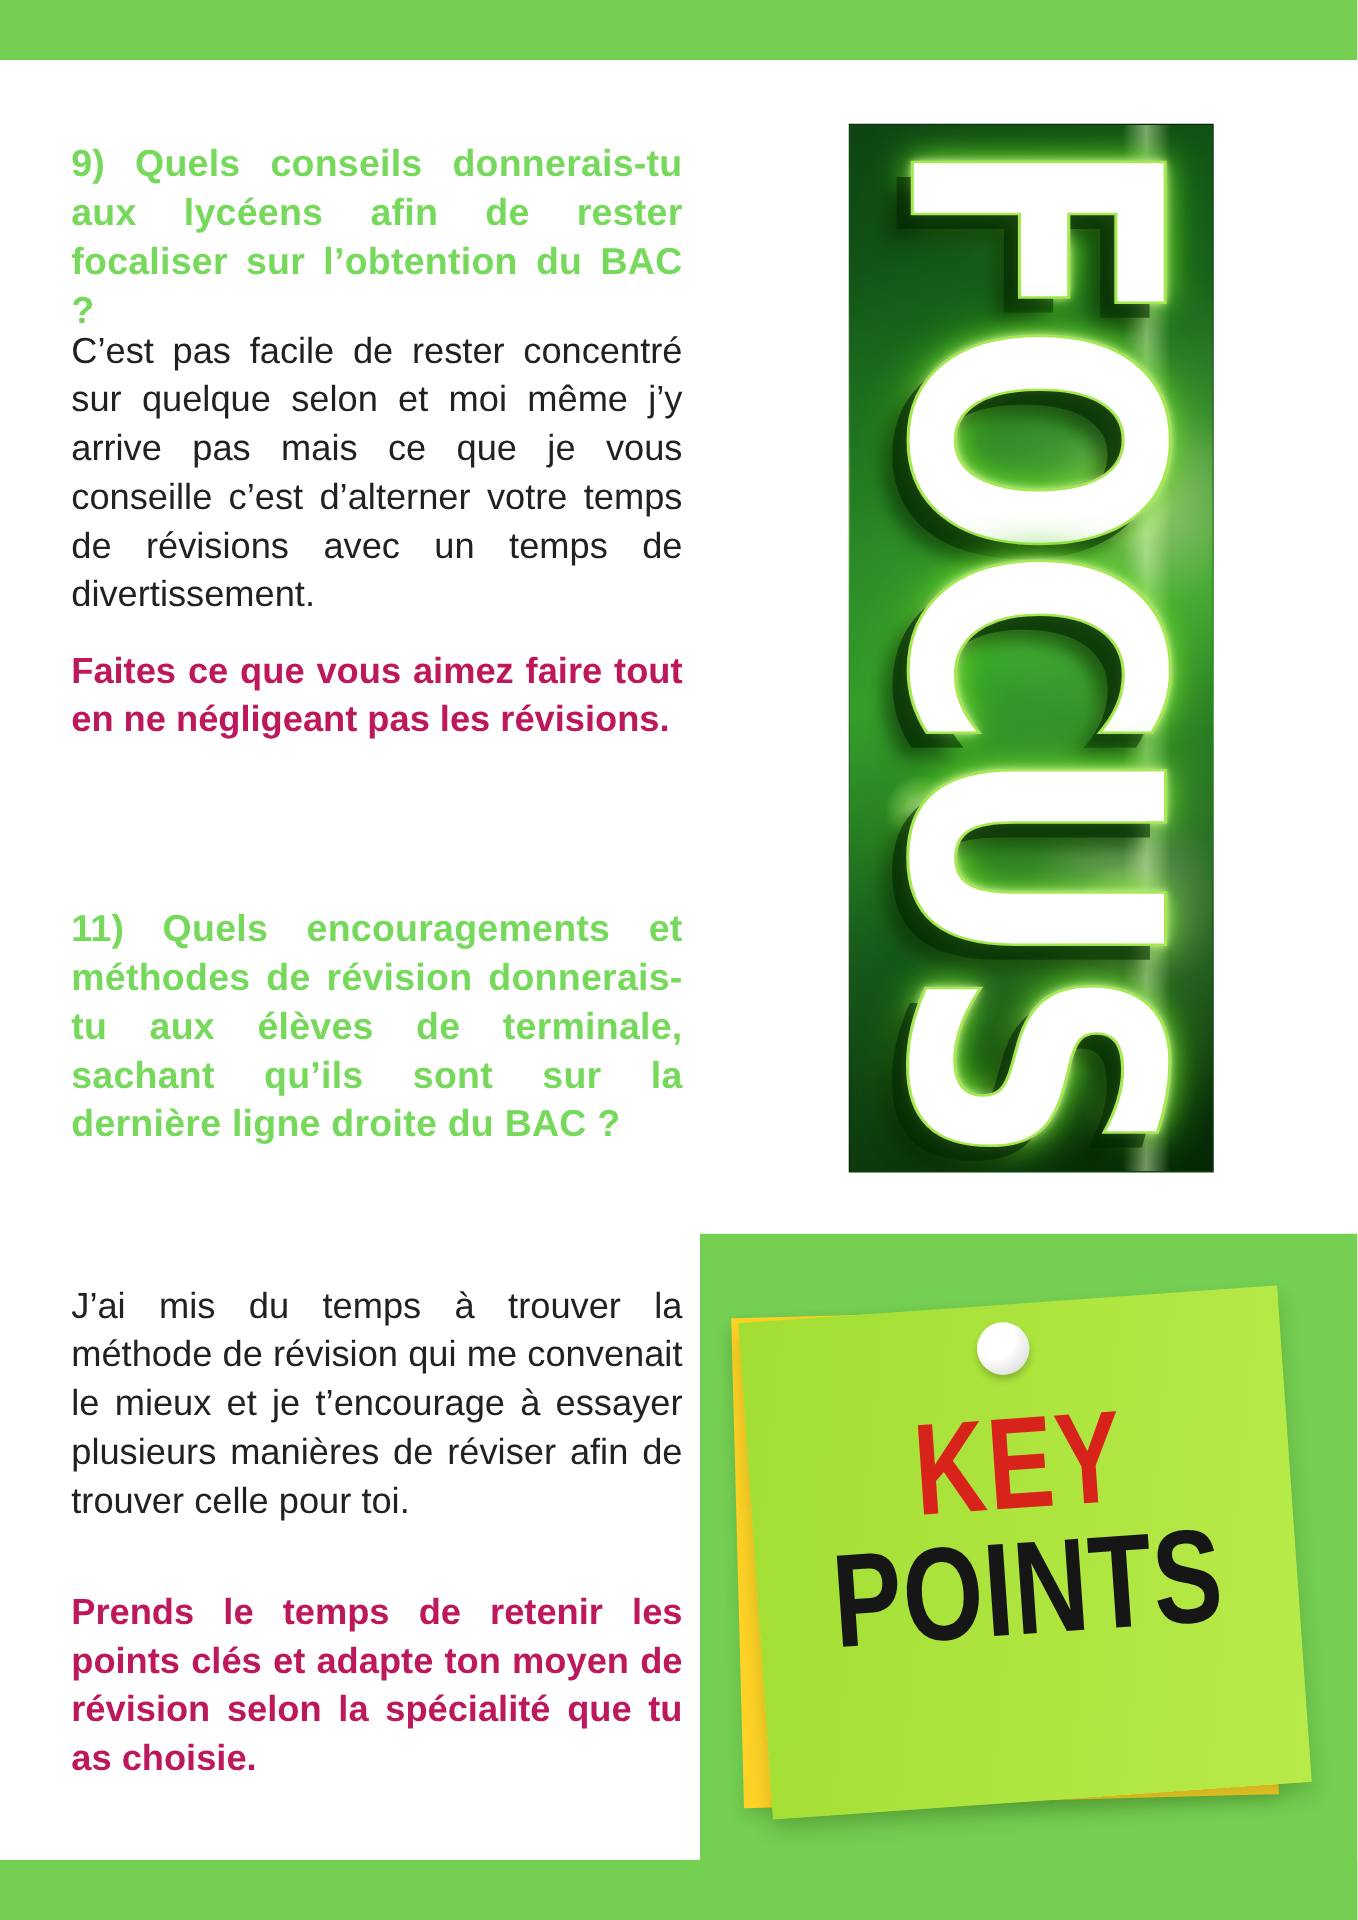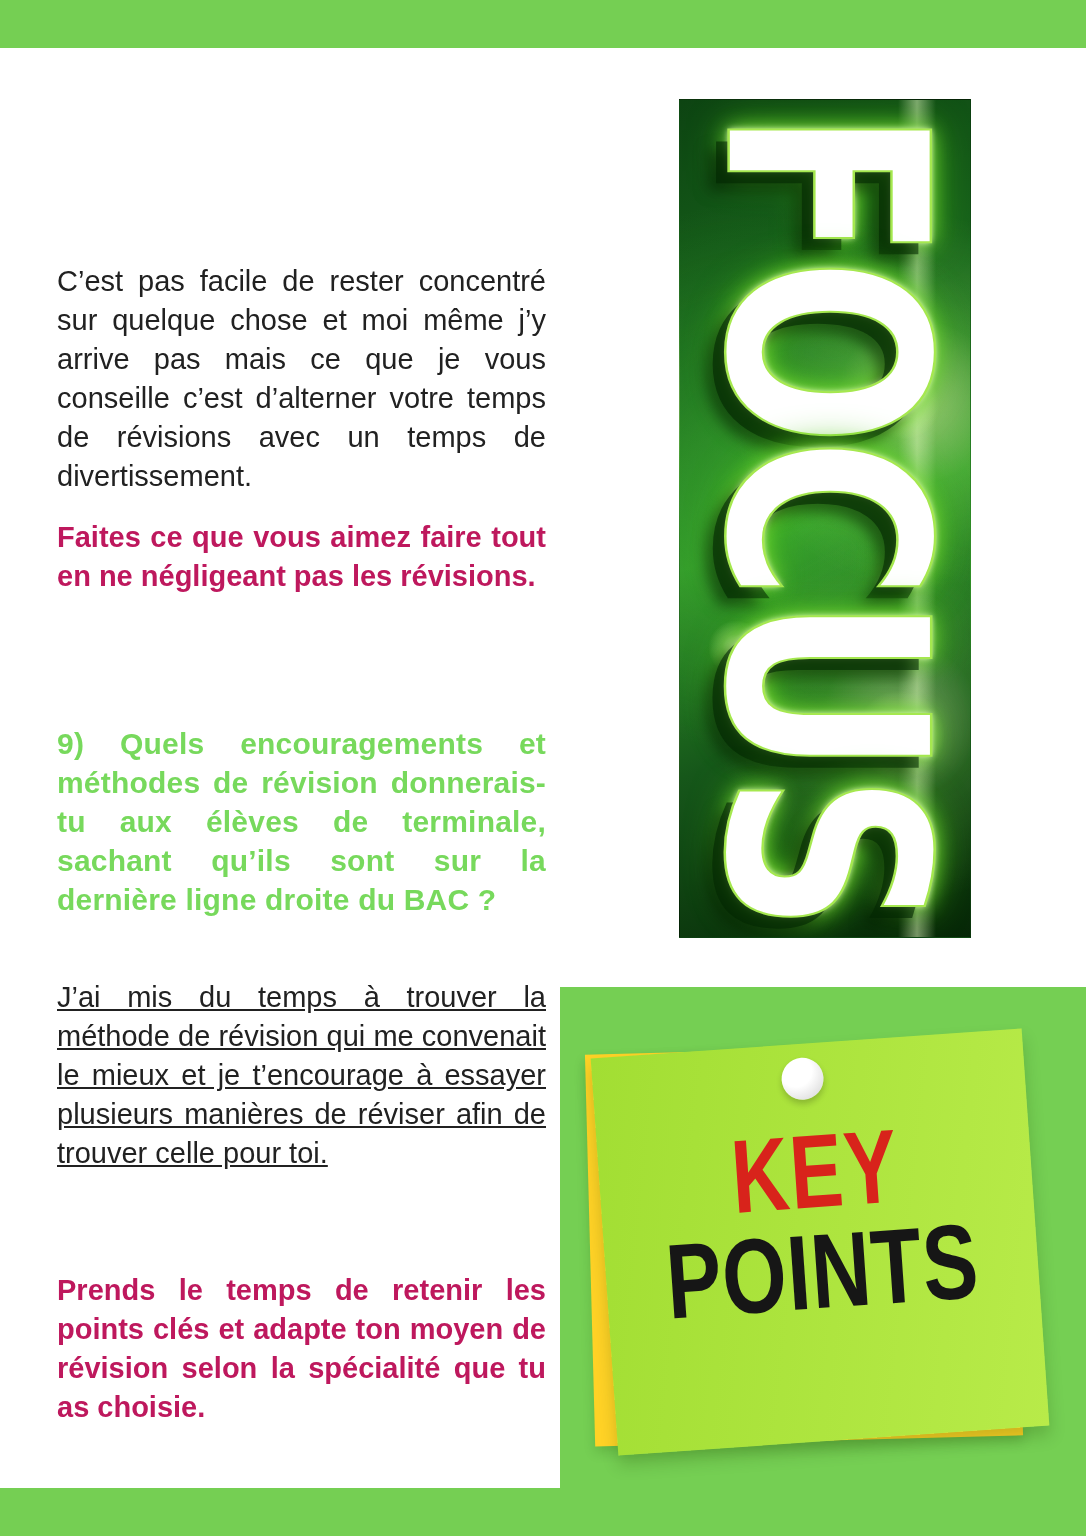--- a/index.html
+++ b/index.html
@@ -13,21 +13,21 @@
   .bar.bottom{top:1488px;height:48px;}
 
   
   .text-col{position:absolute;left:57px;top:0;width:489px;height:1536px;}
   .block{position:absolute;left:0;width:489px;margin:0;text-align:justify;}
   .q{color:#77d95c;font-weight:bold;font-size:30px;line-height:39px;letter-spacing:0.2px;}
   .q9{top:112px;}
   .q10{top:724px;}
   .body-text{color:#212121;font-size:29px;line-height:39px;font-weight:normal;}
   .p1{top:262px;}
-  .p2{top:978px;text-decoration:underline;}
+  .p2{top:1026px;}
   .bold-text{color:#be185d;font-size:29px;line-height:39px;font-weight:bold;}
   .b1{top:518px;}
   .b2{top:1238px;margin-top:33px;}
 
   
   .focus-fig{
     position:absolute;left:679px;top:99px;width:290px;height:837px;margin:0;
     overflow:hidden;display:flex;flex-direction:column;justify-content:center;
     background:
       radial-gradient(circle at 82% 36%, rgba(255,255,190,0.55) 0%, rgba(180,255,120,0.18) 14%, transparent 32%),
@@ -89,23 +89,24 @@
     font-size:106px;line-height:104px;font-weight:bold;color:#161616;
     letter-spacing:1px;transform:scale(0.78,1);
   }
 </style>
 </head>
 <body>
 
 <div class="bar top"></div>
 
 <main class="text-col">
-  <p class="block body-text p1">C’est pas facile de rester concentré sur quelque chose et moi même j’y arrive pas mais ce que je vous conseille c’est d’alterner votre temps de révisions avec un temps de divertissement.</p>
+  <h2 class="block q q9">9) Quels conseils donnerais-tu aux lycéens afin de rester focaliser sur l’obtention du BAC ?</h2>
+  <p class="block body-text p1">C’est pas facile de rester concentré sur quelque selon et moi même j’y arrive pas mais ce que je vous conseille c’est d’alterner votre temps de révisions avec un temps de divertissement.</p>
   <p class="block bold-text b1">Faites ce que vous aimez faire tout en ne négligeant pas les révisions.</p>
-  <h2 class="block q q10">9) Quels encouragements et méthodes de révision donnerais-tu aux élèves de terminale, sachant qu’ils sont sur la dernière ligne droite du BAC ?</h2>
+  <h2 class="block q q10">11) Quels encouragements et méthodes de révision donnerais-tu aux élèves de terminale, sachant qu’ils sont sur la dernière ligne droite du BAC ?</h2>
   <p class="block body-text p2">J’ai mis du temps à trouver la méthode de révision qui me convenait le mieux et je t’encourage à essayer plusieurs manières de réviser afin de trouver celle pour toi.</p>
   <p class="block bold-text b2">Prends le temps de retenir les points clés et adapte ton moyen de révision selon la spécialité que tu as choisie.</p>
 </main>
 
 <figure class="focus-fig">
   <div class="sparkle s1"></div>
   <div class="sparkle s2"></div>
   <div class="sparkle s3"></div>
   <div class="streak"></div>
   <div class="focus-letter">

